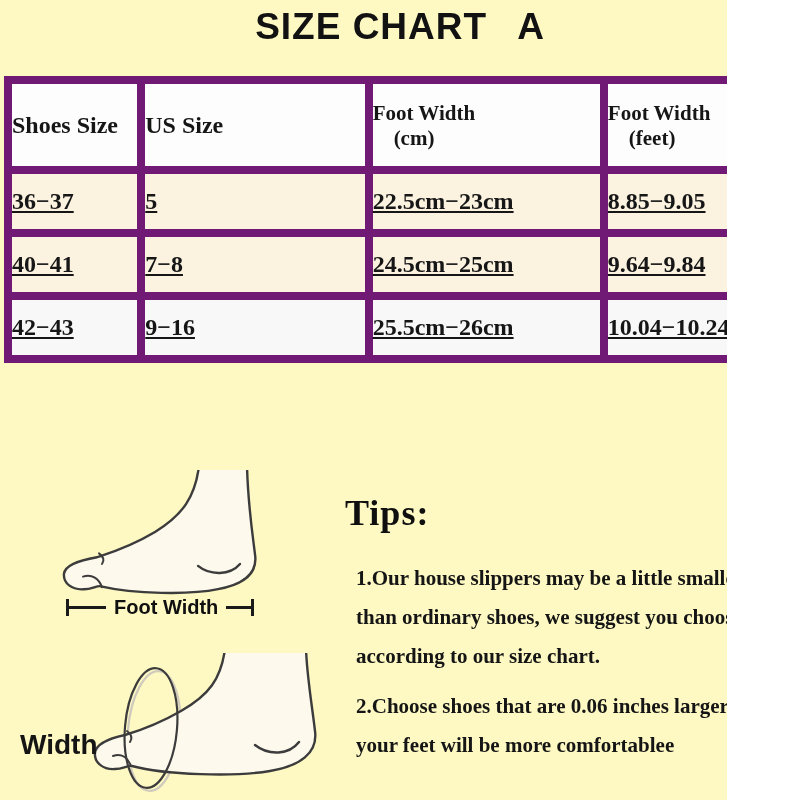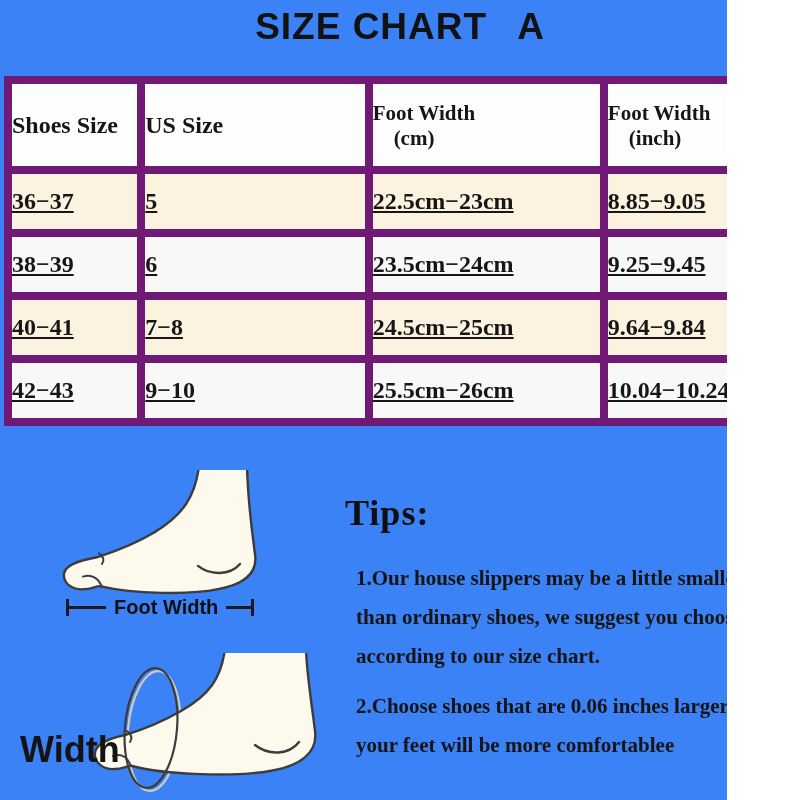--- a/index.html
+++ b/index.html
@@ -1,18 +1,18 @@
 <!DOCTYPE html>
 <html><head>
 <meta charset="utf-8">
 <style>
   html,body { margin:0; padding:0; background:#ffffff; }
   .canvas {
     position:relative; width:727px; height:800px; overflow:hidden;
-    background:#3b82f6; color:#141414;
+    background:#fef9c3; color:#141414;
     font-family:"Liberation Serif", serif;
   }
 
   
   .title {
     position:absolute; top:6px; left:22px; width:756px;
     text-align:center;
     font-family:"Liberation Sans", sans-serif;
     font-weight:bold; font-size:37px; color:#121212;
     letter-spacing:1px;
@@ -51,21 +51,21 @@
   .mbar { width:3px; height:17px; background:#1a1a1a; }
   .mseg { height:3px; background:#1a1a1a; }
   .mseg.a { flex:1.5; } .mseg.b { flex:1; }
   .mlabel {
     font-family:"Liberation Sans", sans-serif; font-weight:bold;
     font-size:20px; color:#101010; padding:0 8px; white-space:nowrap;
   }
   .width-label {
     position:absolute; left:20px; top:729px;
     font-family:"Liberation Sans", sans-serif; font-weight:bold;
-    font-size:36px; color:#141414;
+    font-size:28px; color:#141414;
   }
 
   
   .tips-heading {
     position:absolute; left:345px; top:492px;
     font-size:36px; font-weight:bold; color:#0f0f0f;
     letter-spacing:1px;
   }
   .tips-body {
     position:absolute; left:345px; top:548px; width:452px;
@@ -98,46 +98,40 @@
         <th>
           <div class="lbl">US Size</div>
           <div class="sub"></div>
         </th>
         <th class="small">
           <div class="lbl">Foot Width</div>
           <div class="sub">(cm)</div>
         </th>
         <th class="small">
           <div class="lbl">Foot Width</div>
-          <div class="sub">(inch)</div>
+          <div class="sub">(feet)</div>
         </th>
       </tr>
     </thead>
     <tbody>
       <tr class="cream">
         <td>36−37</td>
         <td>5</td>
         <td>22.5cm−23cm</td>
         <td>8.85−9.05</td>
       </tr>
-      <tr class="light">
-        <td>38−39</td>
-        <td>6</td>
-        <td>23.5cm−24cm</td>
-        <td>9.25−9.45</td>
-      </tr>
       <tr class="cream">
         <td>40−41</td>
         <td>7−8</td>
         <td>24.5cm−25cm</td>
         <td>9.64−9.84</td>
       </tr>
       <tr class="light">
         <td>42−43</td>
-        <td>9−10</td>
+        <td>9−16</td>
         <td>25.5cm−26cm</td>
         <td>10.04−10.24</td>
       </tr>
     </tbody>
   </table>
 
   <svg class="foot1" width="215" height="126" viewBox="0 0 215 130" preserveAspectRatio="none">
     <path d="M 147 -4 C 143 28, 131 46, 103 64 C 77 80, 57 86, 45 90
              C 28 93, 13 98, 12 107 C 11 117, 20 124, 32 123 C 40 123, 45 119, 49 120
              C 82 128, 138 129, 166 123 C 192 118, 206 107, 203 87 C 200 62, 196 36, 195 -4" fill="#fdf9ec" stroke="#3c3c3c" stroke-width="2.4" stroke-linecap="round"></path>

